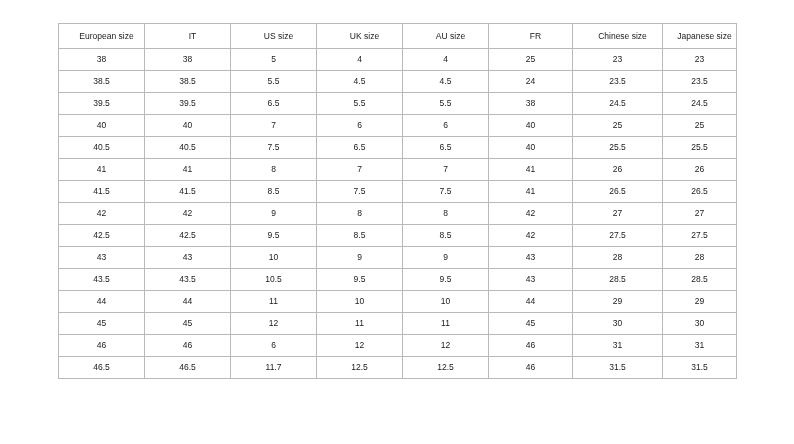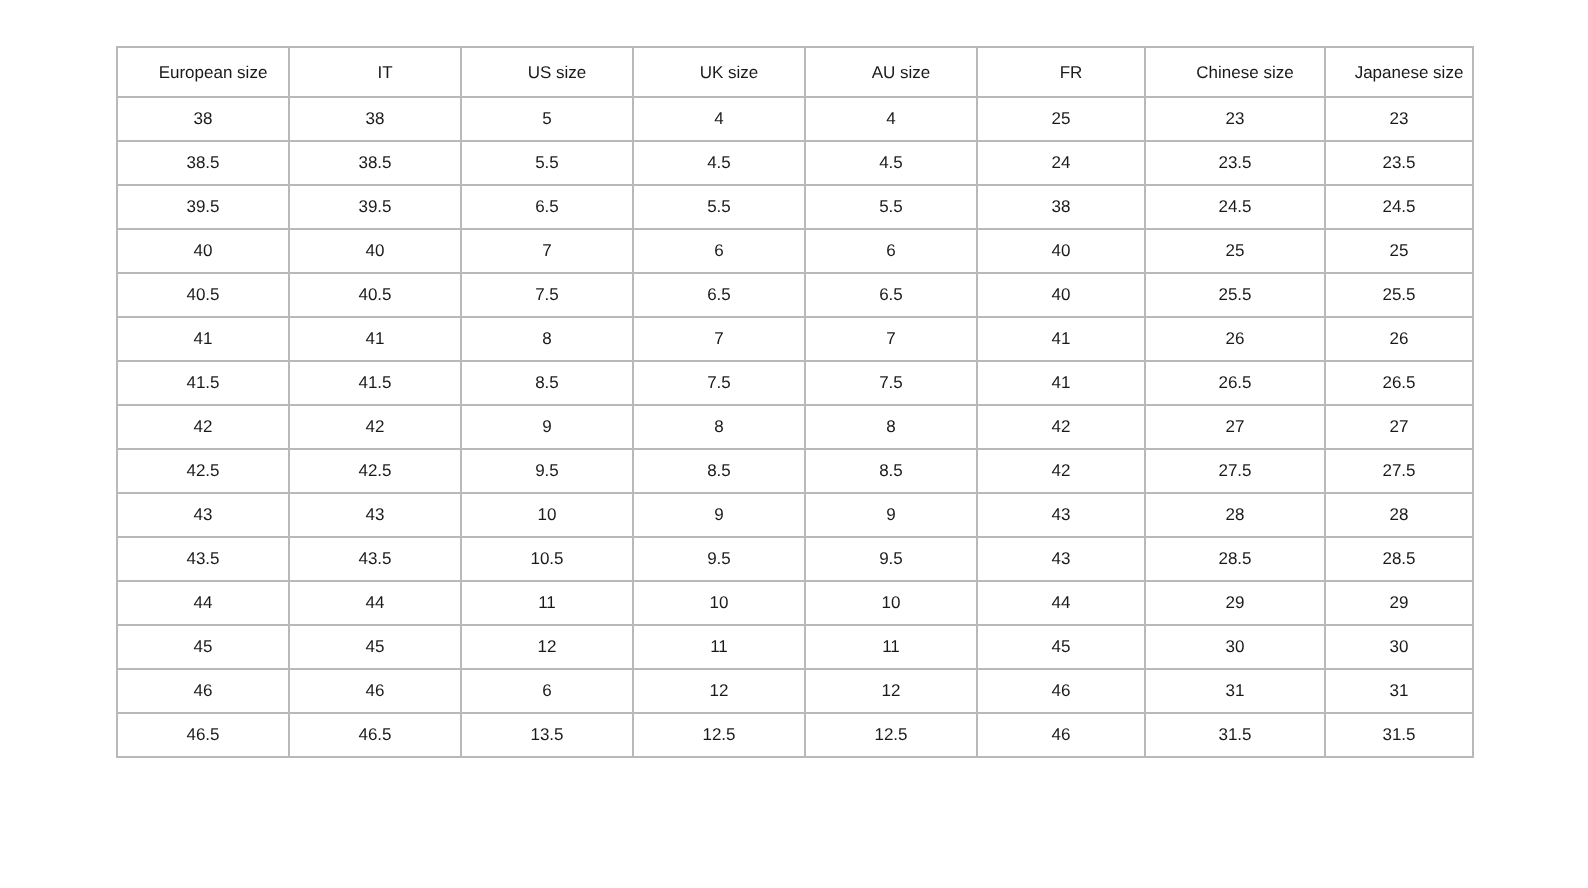--- a/index.html
+++ b/index.html
@@ -225,21 +225,21 @@
             <td>6</td>
             <td>12</td>
             <td>12</td>
             <td>46</td>
             <td>31</td>
             <td>31</td>
           </tr>
           <tr>
             <td>46.5</td>
             <td>46.5</td>
-            <td>13.5</td>
+            <td>11.7</td>
             <td>12.5</td>
             <td>12.5</td>
             <td>46</td>
             <td>31.5</td>
             <td>31.5</td>
           </tr>
         </tbody>
     </table>
   </div>
 </div>

